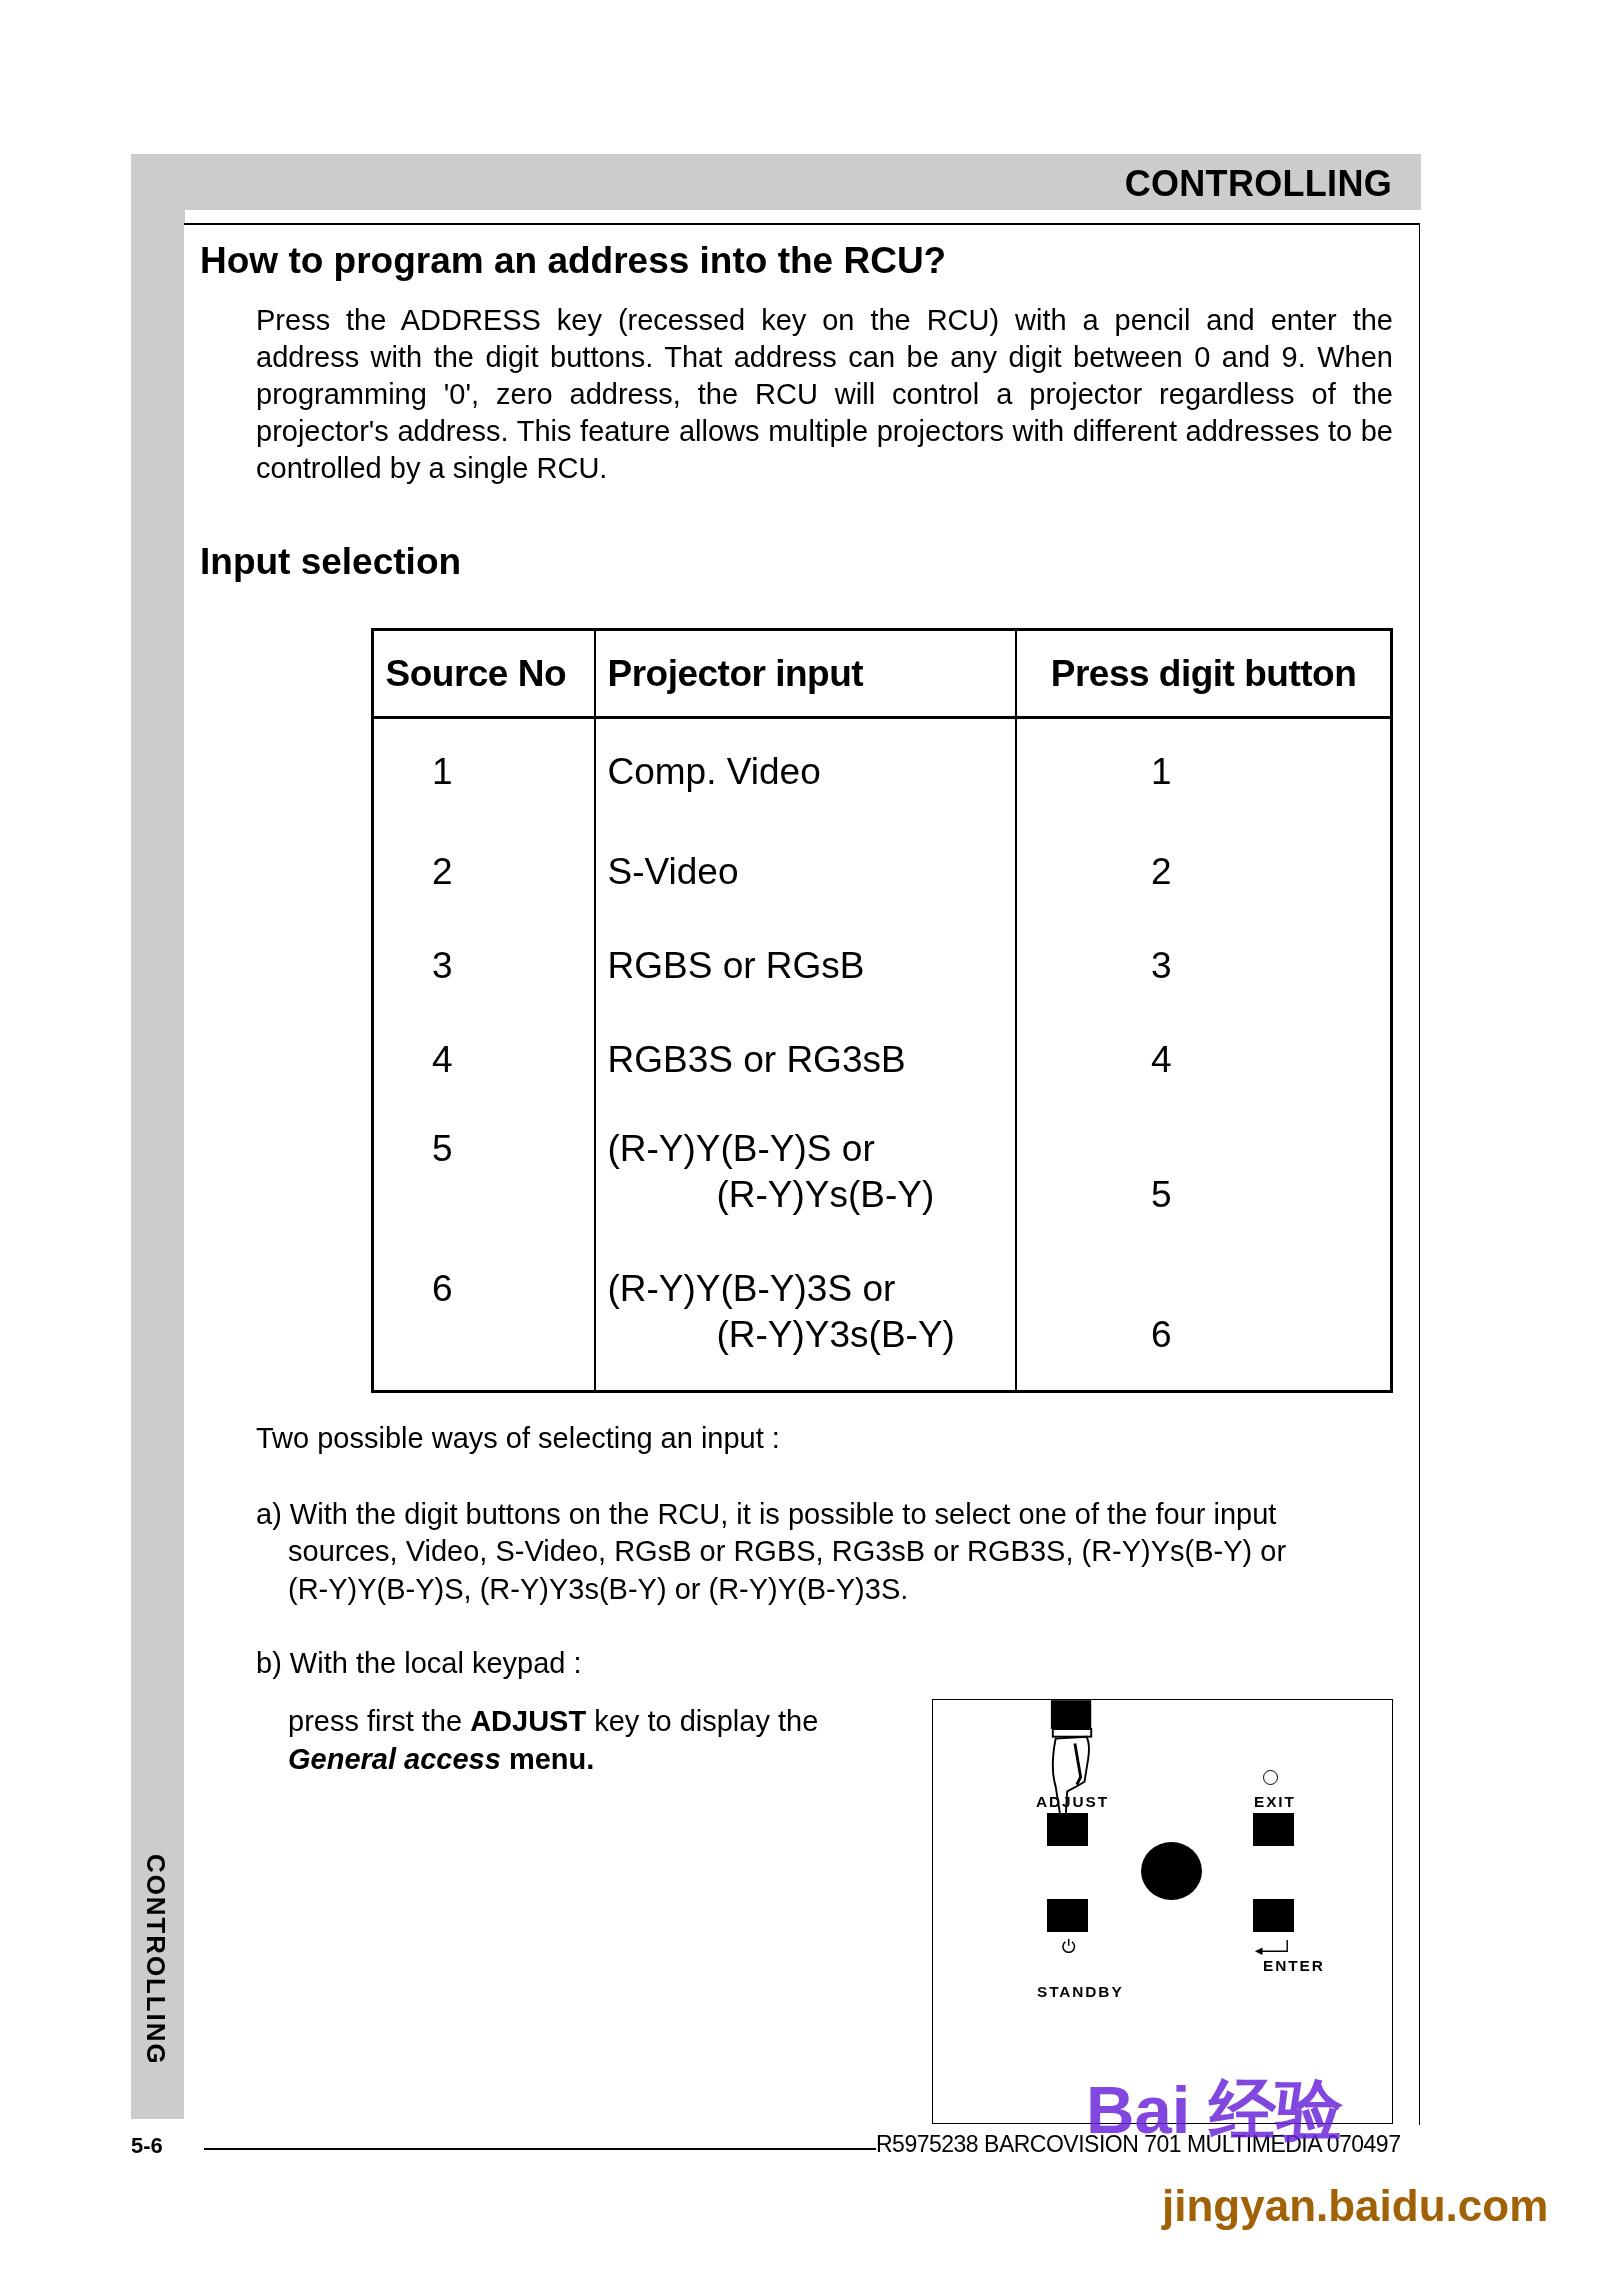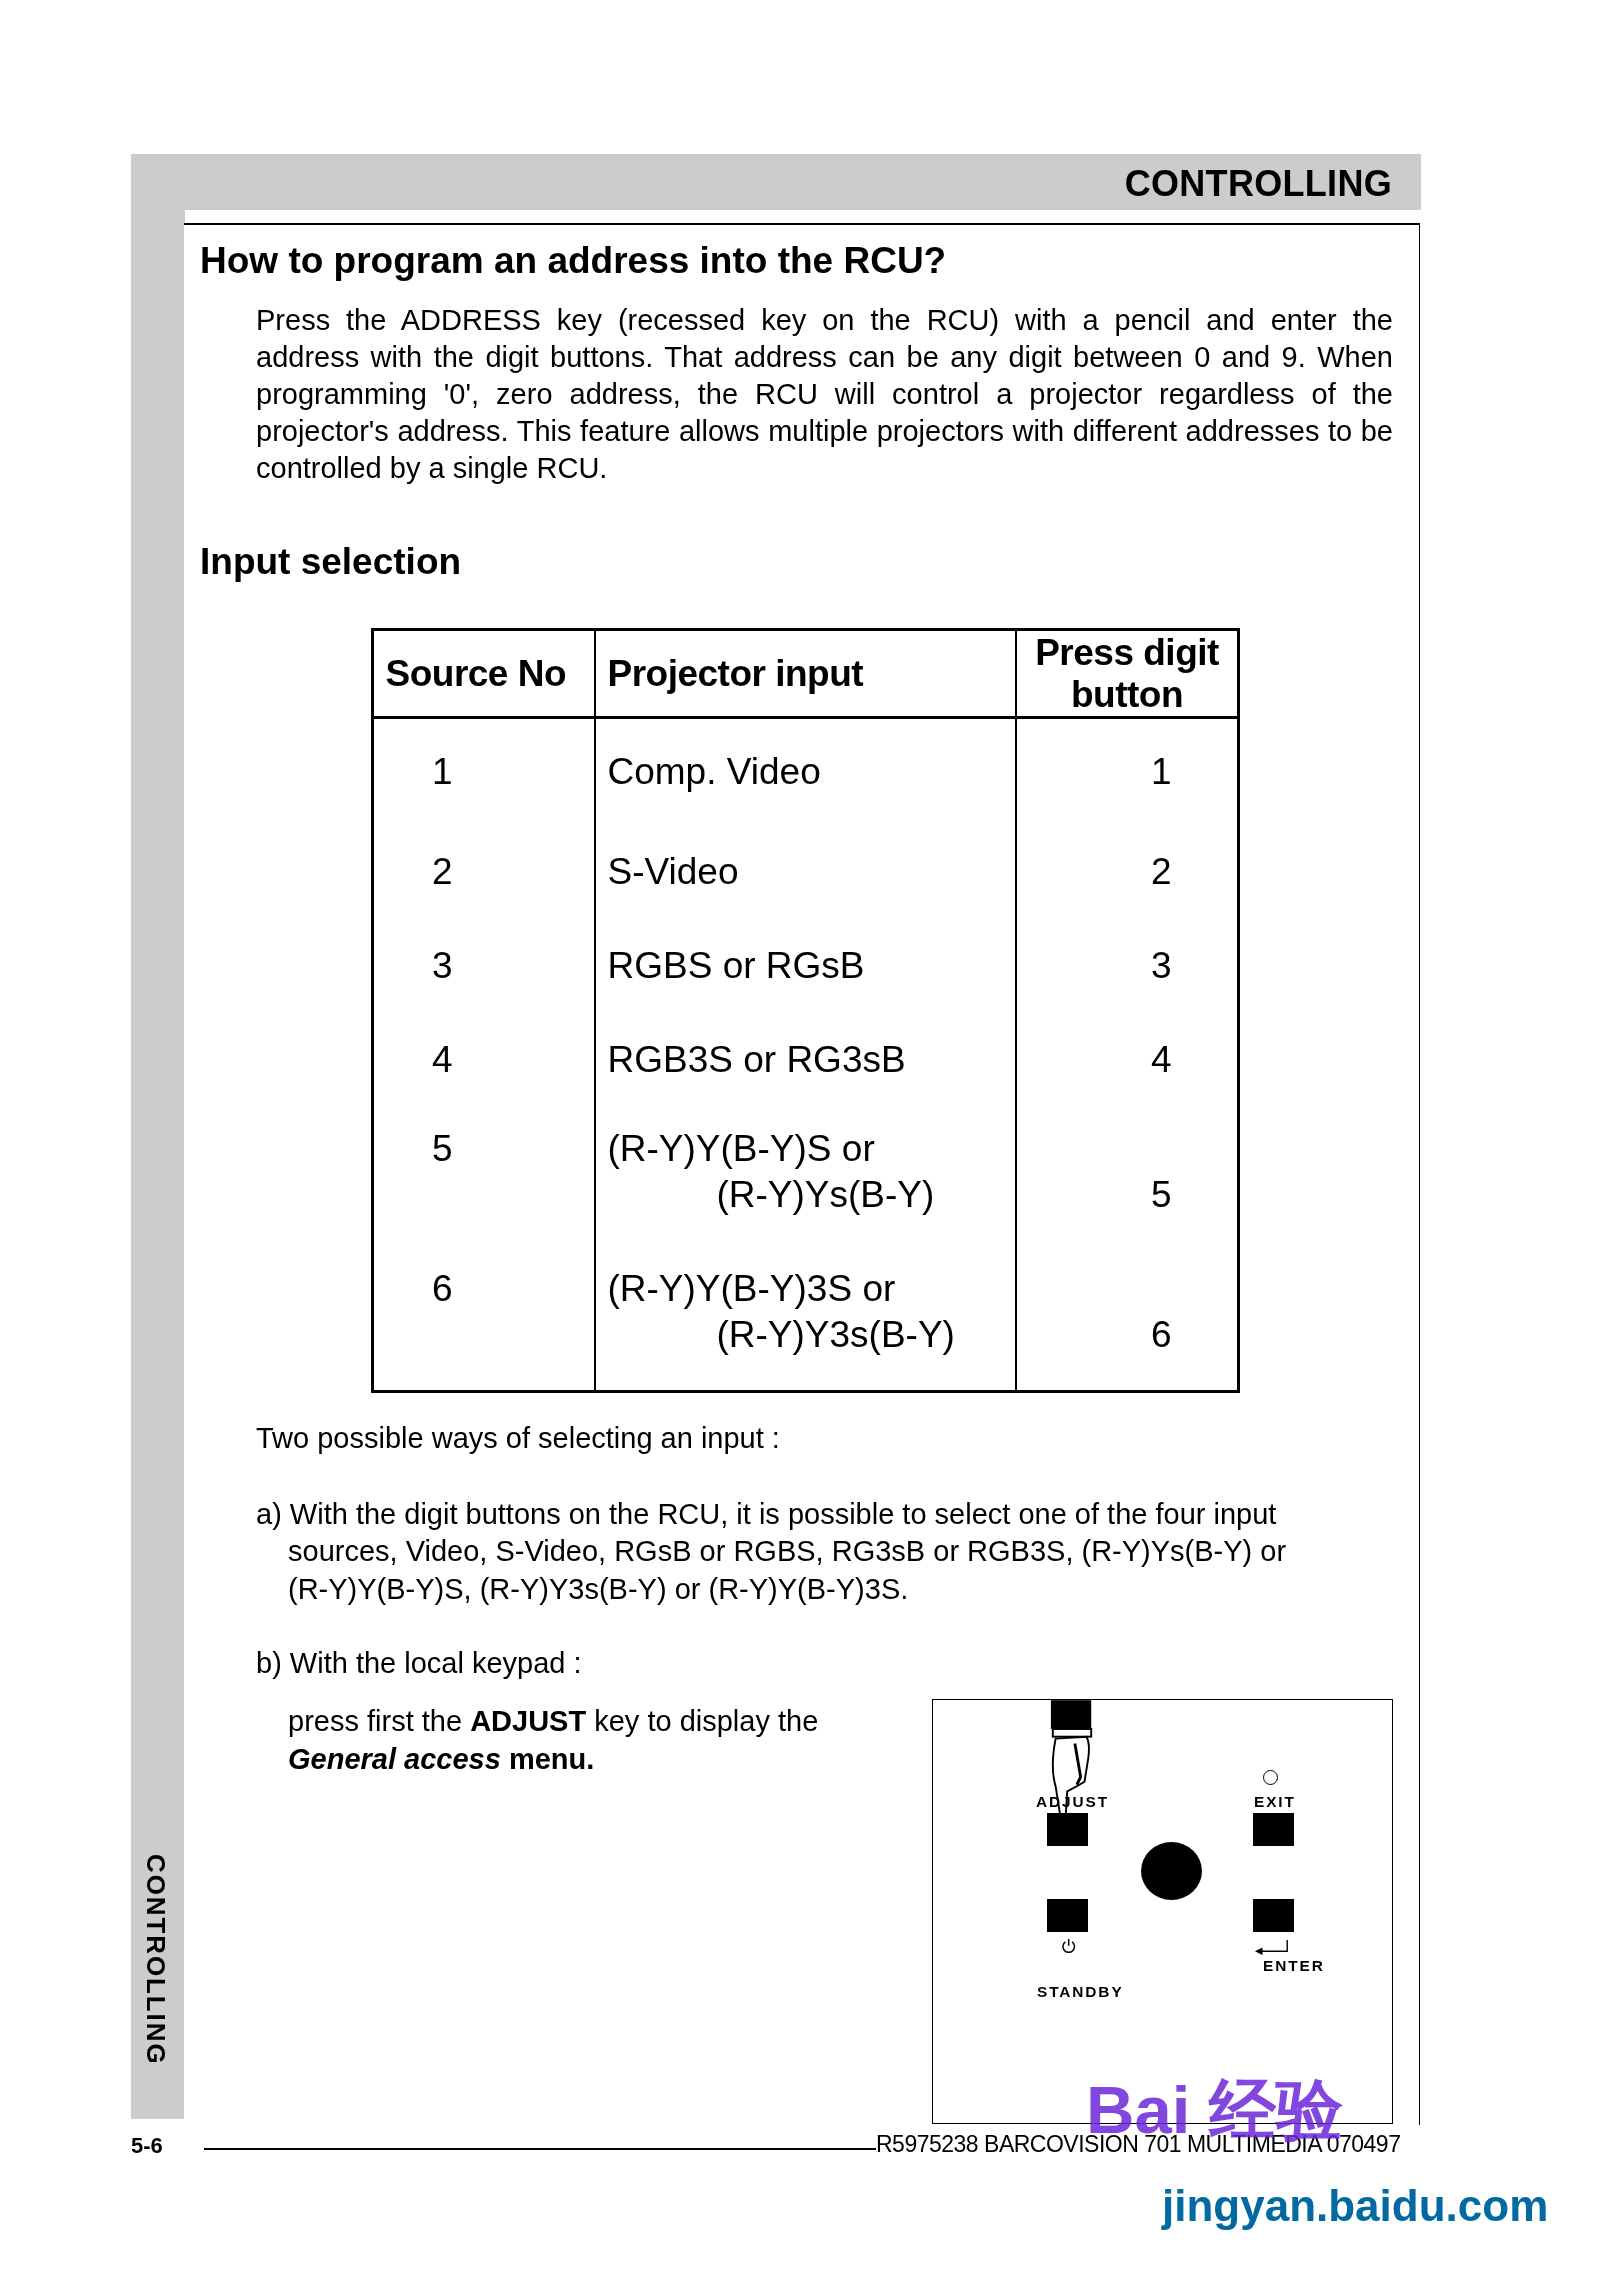--- a/index.html
+++ b/index.html
@@ -28,21 +28,21 @@
     position: absolute; left: 140px; top: 1854px;
     writing-mode: vertical-rl; font-weight: bold; font-size: 26px; letter-spacing: 1.9px;
   }
   h2 { margin: 0; font-weight: bold; font-size: 37px; position: absolute; }
   .p-text {
     position: absolute; font-size: 29px; line-height: 37px;
   }
   .justify { text-align: justify; text-align-last: left; }
 
   table.src {
-    position: absolute; left: 371px; top: 628px; width: 869px;
+    position: absolute; left: 371px; top: 628px; width: 1022px;
     border-collapse: collapse; border: 3.8px solid #000;
     font-size: 37px;
   }
   table.src th {
     font-weight: bold; font-size: 37px; height: 85px; text-align: left;
     border-bottom: 3.8px solid #000; padding: 0 11.5px; letter-spacing: -0.5px;
   }
   table.src td { vertical-align: top; padding: 0 11.5px; }
   table.src th, table.src td { border-left: 2.9px solid #000; }
   .col1 { width: 197px; }
@@ -73,21 +73,21 @@
     position: absolute; left: 204px; top: 2148px; width: 672px; height: 1.9px; background: #000;
   }
   .footer-ref {
     position: absolute; left: 876px; top: 2131px; font-size: 23px; letter-spacing: -0.5px;
   }
   .watermark {
     position: absolute; left: 1086px; top: 2065px; color: #6d28d9; font-weight: bold;
     font-size: 67px; opacity: 0.85;
   }
   .watermark-url {
-    position: absolute; left: 1162px; top: 2181px; color: #0369a1; font-weight: bold;
+    position: absolute; left: 1162px; top: 2181px; color: #a16207; font-weight: bold;
     font-size: 44px;
   }
 </style>
 </head>
 <body>
 
 <div class="sidebar-band"></div>
 <div class="header-band">
   <div class="header-title">CONTROLLING</div>
 </div>

